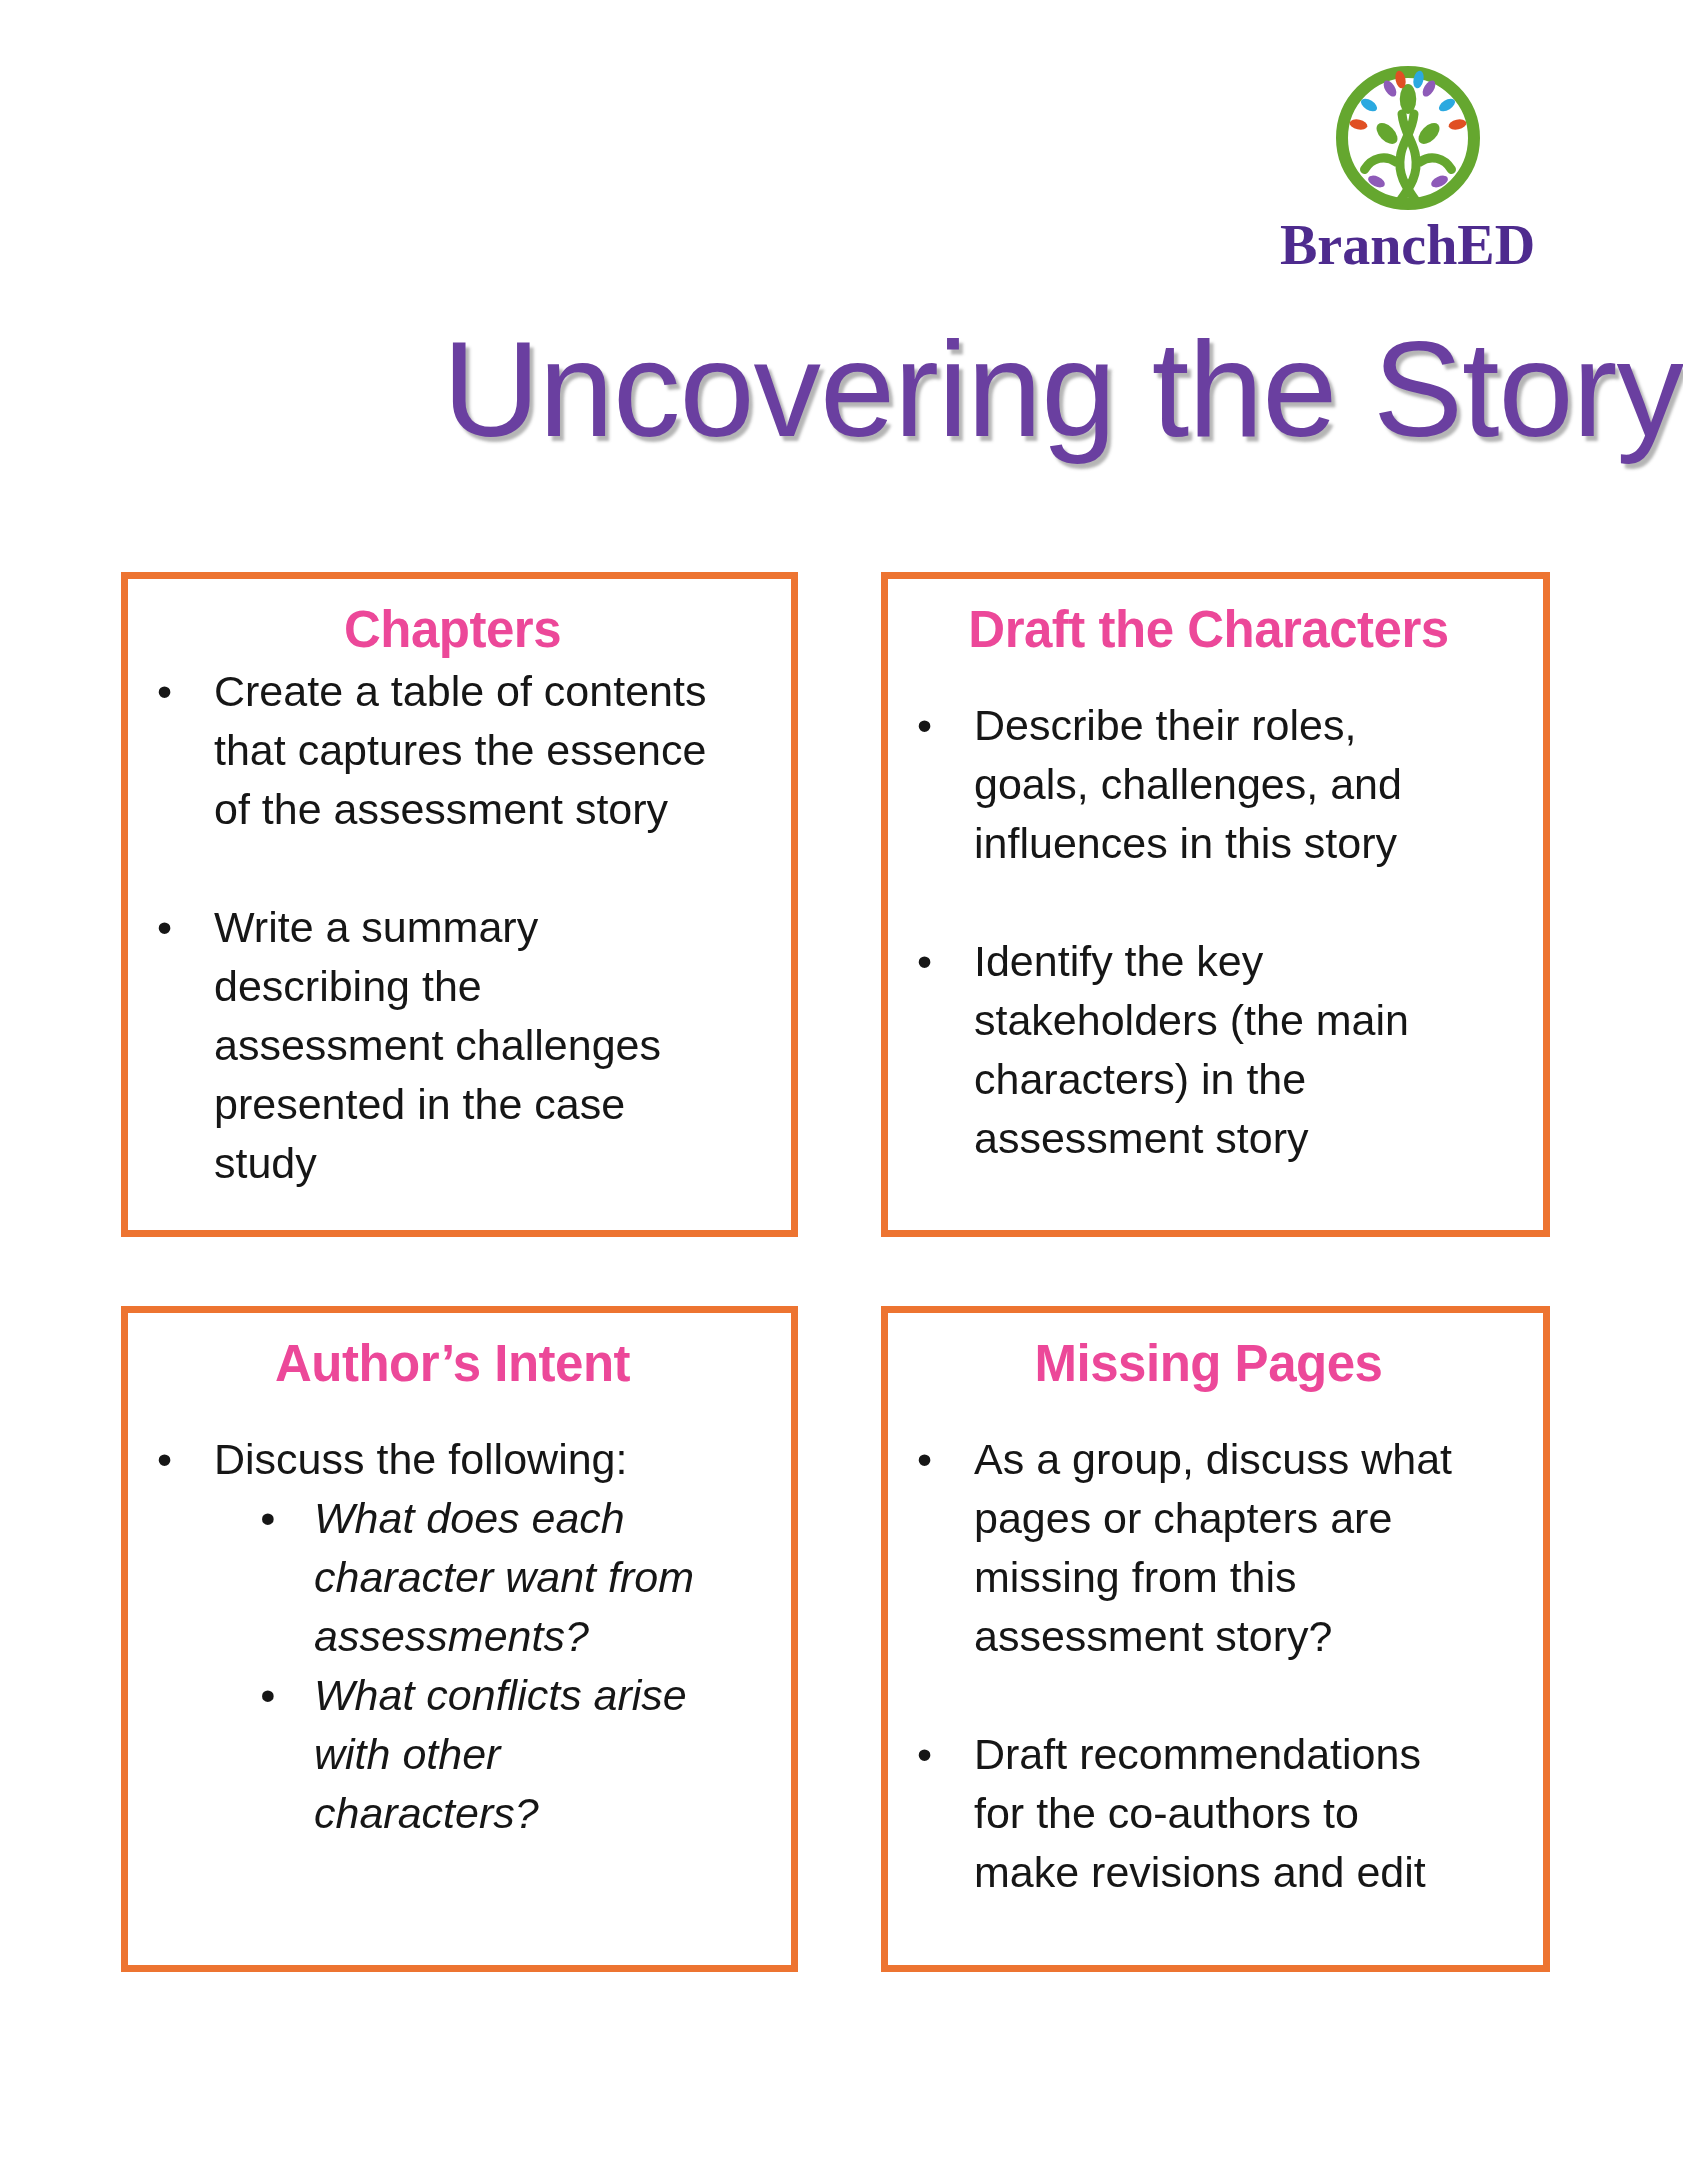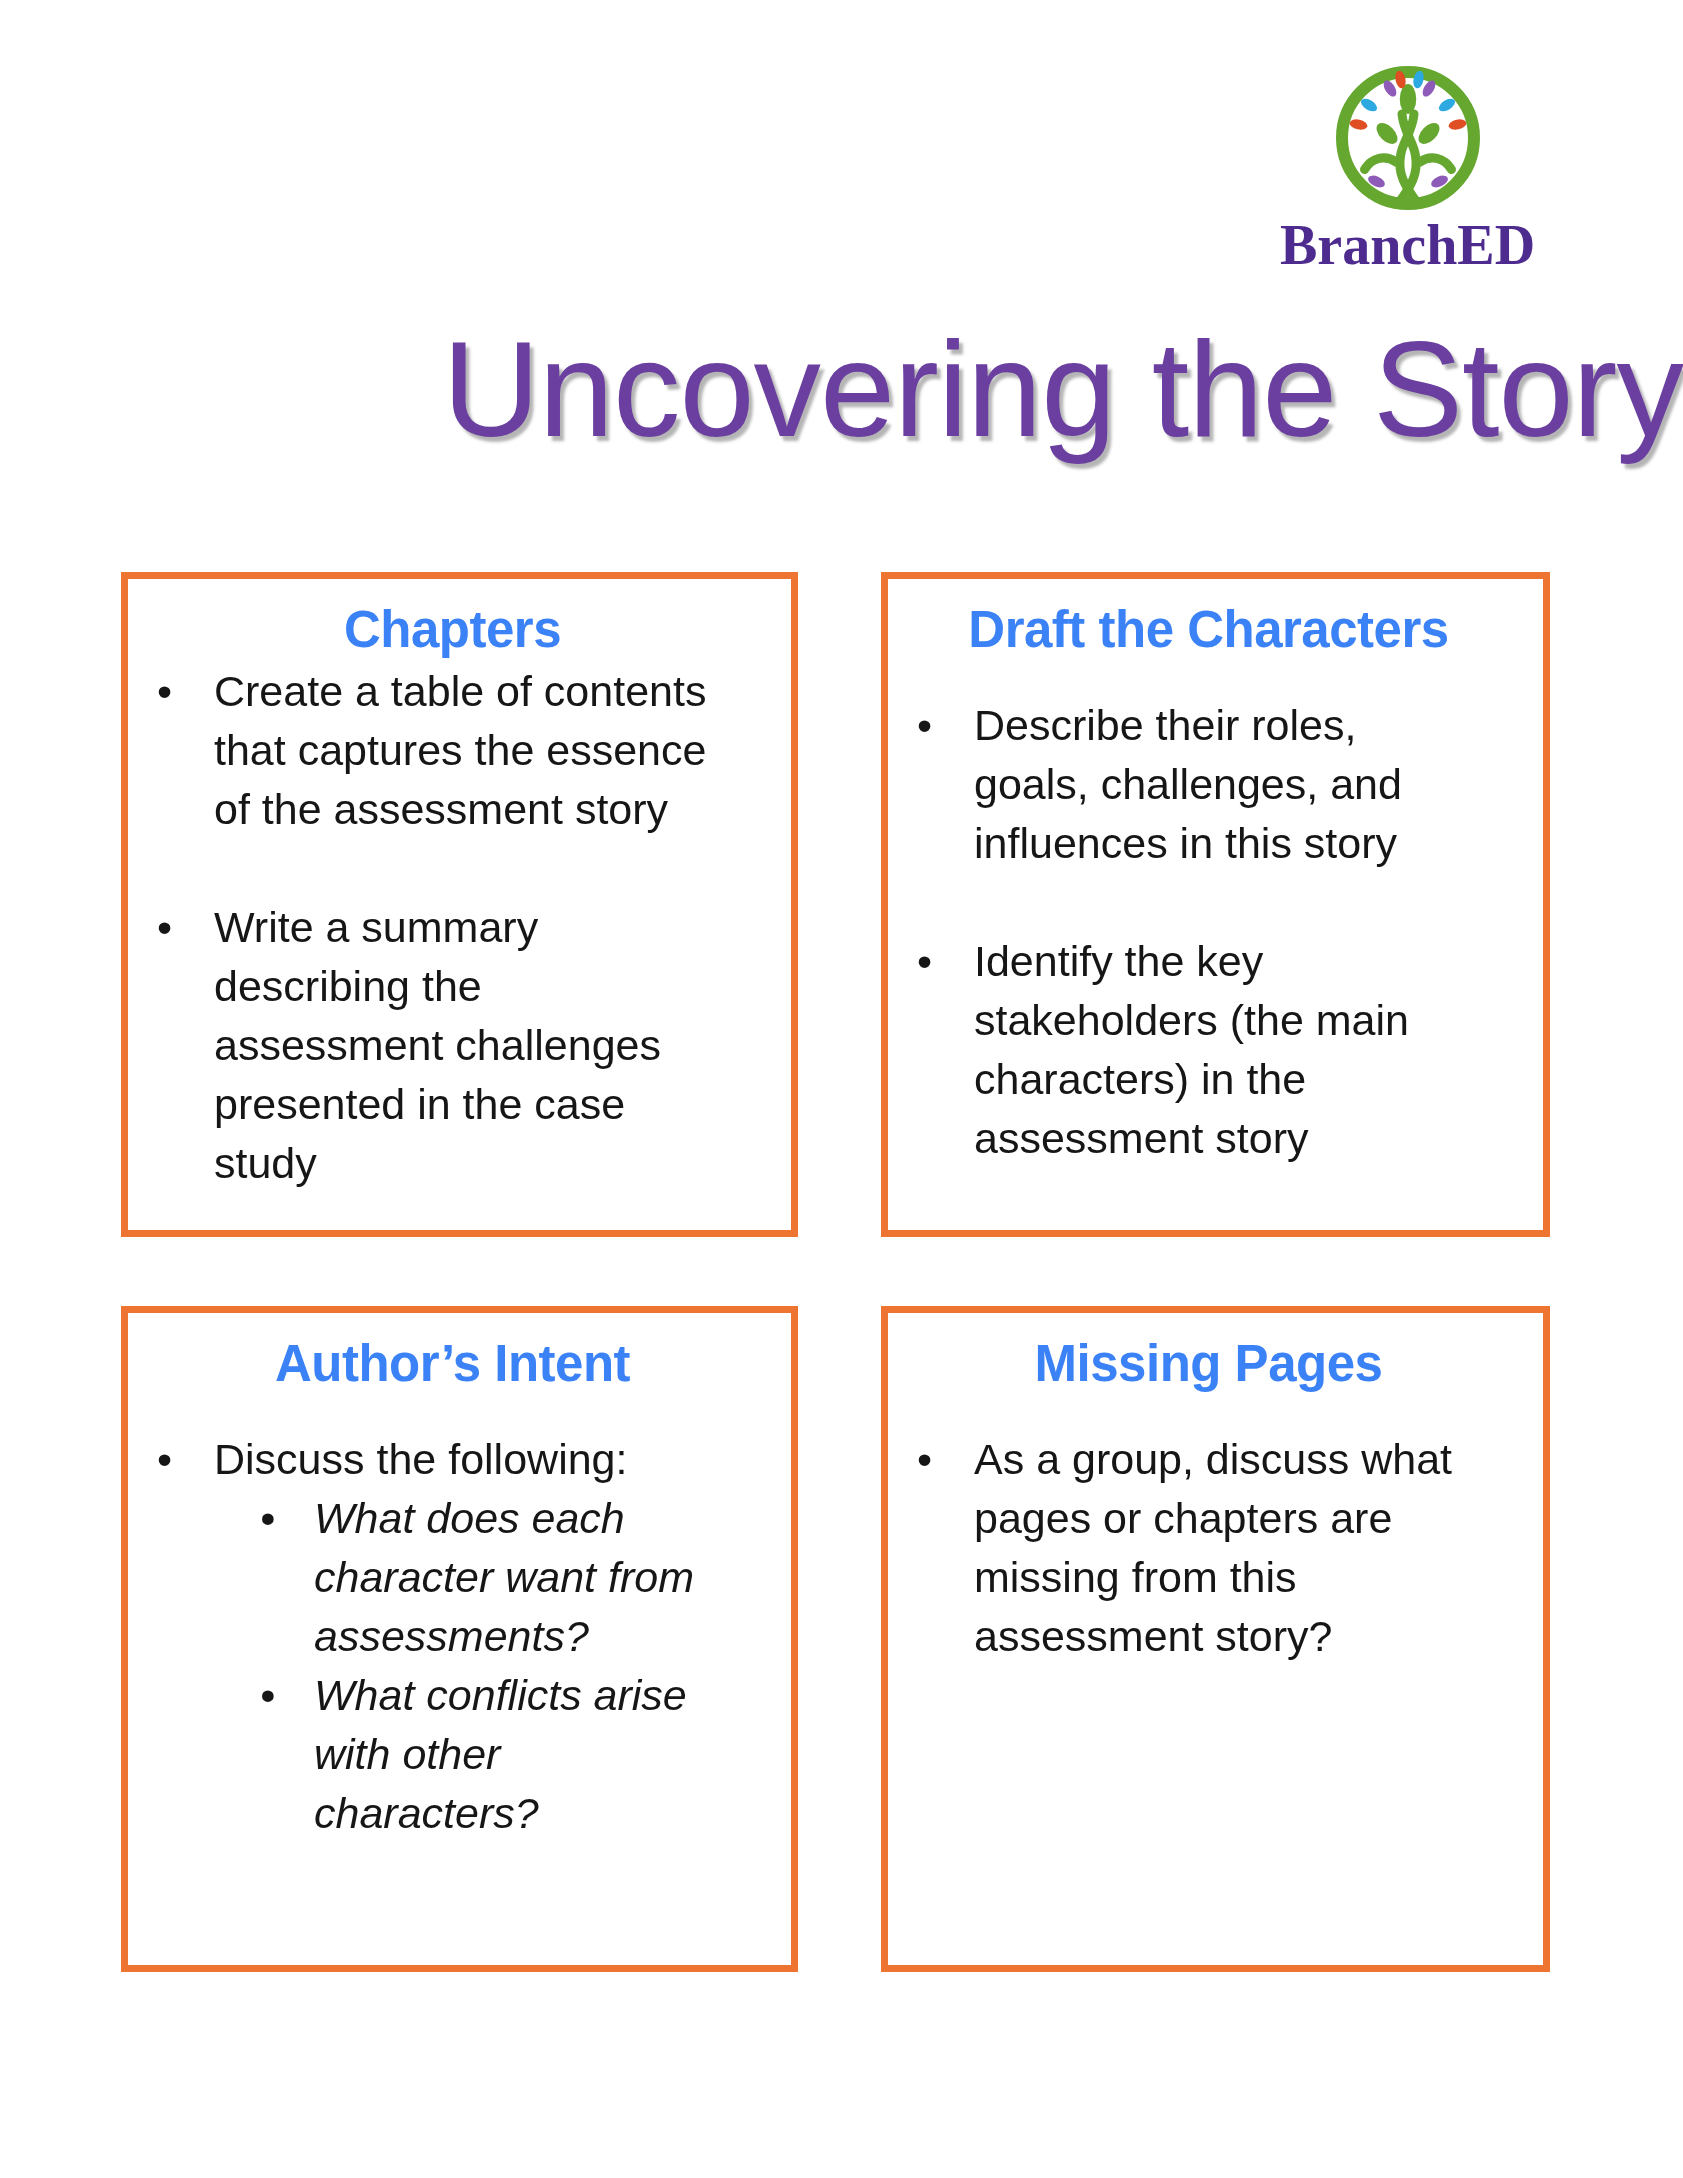--- a/index.html
+++ b/index.html
@@ -61,21 +61,21 @@
     background:#ffffff;
     padding:8px 14px 8px 0;
     overflow:hidden;
   }
   .box h2{
     margin:12px 10px 36px 10px;
     text-align:center;
     font-size:51px;
     line-height:1.2;
     letter-spacing:-0.5px;
-    color:#3b82f6;
+    color:#ec4899;
   }
   .box.tight h2{margin-bottom:2px;}
   .bullets{
     list-style:none;
     margin:0;
     padding:0 0 0 86px;
     font-size:43px;
     line-height:59px;
   }
   .bullets li{position:relative;margin:0 0 59px 0;}
@@ -200,18 +200,23 @@
 
     <section class="box">
       <h2>Missing Pages</h2>
       <ul class="bullets">
         <li>
           <span class="btext">As a group, discuss what
 pages or chapters are
 missing from this
 assessment story?</span>
         </li>
+        <li>
+          <span class="btext">Draft recommendations
+for the co-authors to
+make revisions and edit</span>
+        </li>
       </ul>
     </section>
 
   </div>
 </div>
 
 
 </body></html>

